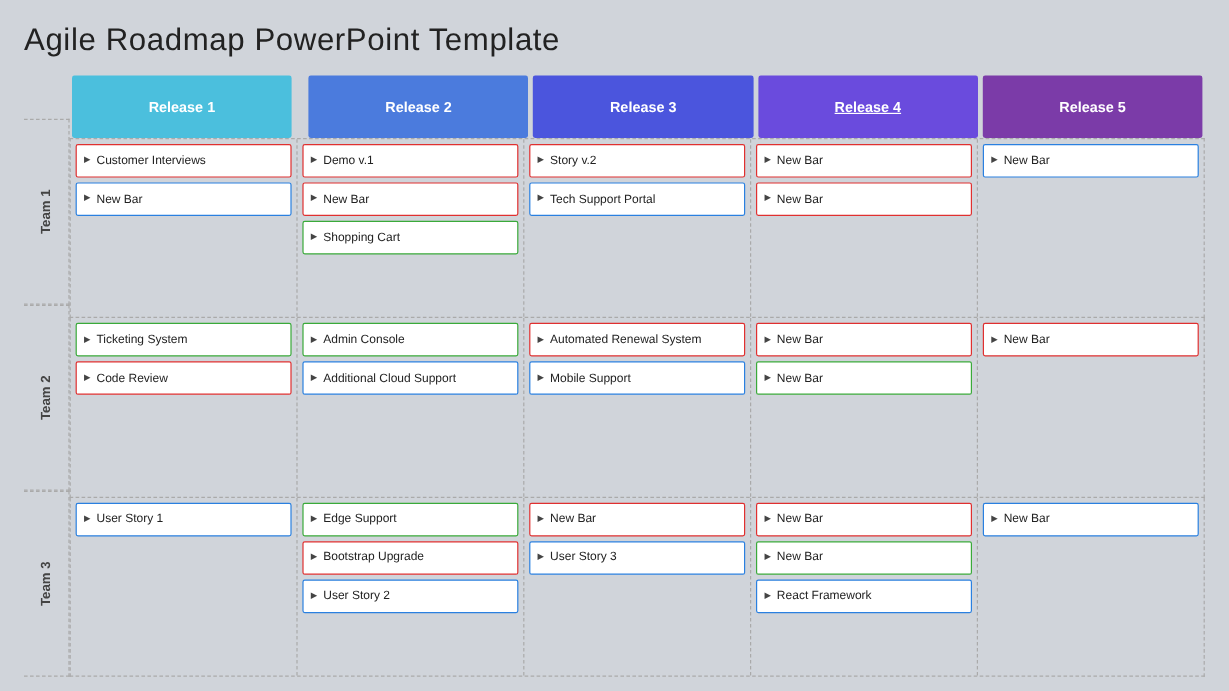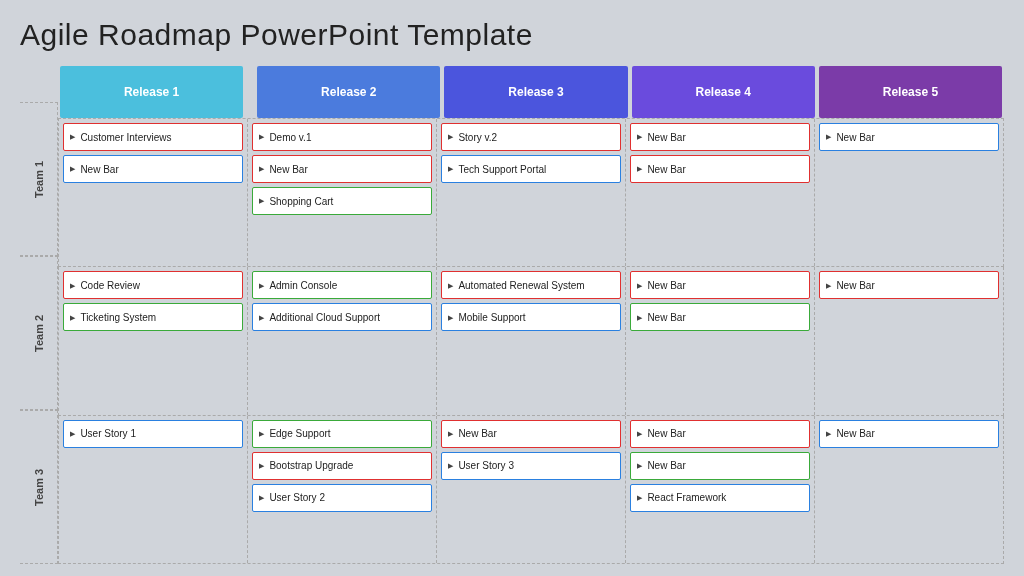--- a/index.html
+++ b/index.html
@@ -7,21 +7,21 @@
       background: #d0d4da;
       font-family: 'Segoe UI', Arial, sans-serif;
       width: 1024px;
       height: 576px;
       overflow: hidden;
       display: flex;
       flex-direction: column;
       padding: 18px 20px 12px 20px;
     }
     .page-title {
-      font-size: 30px;
+      font-size: 26px;
       font-weight: 300;
       color: #222;
       margin-bottom: 14px;
       letter-spacing: 0.5px;
     }
     .grid-container {
       display: flex;
       flex: 1;
       gap: 0;
     }
@@ -62,21 +62,21 @@
       justify-content: center;
       font-size: 12px;
       font-weight: 700;
       color: #fff;
       margin: 0 2px;
       border-radius: 2px;
     }
     .col-header.release1 { background: #4bbfdd; }
     .col-header.release2 { background: #4b7bdd; margin-left: 12px; }
     .col-header.release3 { background: #4b55dd; }
-    .col-header.release4 { background: #6a4bdd; }
+    .col-header.release4 { background: #6a4bdd; text-decoration: underline; }
     .col-header.release5 { background: #7b3ba8; }
 
     .rows-container {
       display: flex;
       flex-direction: column;
       flex: 1;
     }
     .team-row {
       display: flex;
       flex: 1;
@@ -156,22 +156,22 @@
           <div class="cell">
             <div class="card red">New Bar</div>
             <div class="card red">New Bar</div>
           </div>
           <div class="cell">
             <div class="card blue">New Bar</div>
           </div>
         </div>
         <div class="team-row">
           <div class="cell">
+            <div class="card green">Ticketing System</div>
             <div class="card red">Code Review</div>
-            <div class="card green">Ticketing System</div>
           </div>
           <div class="cell">
             <div class="card green">Admin Console</div>
             <div class="card blue">Additional Cloud Support</div>
           </div>
           <div class="cell">
             <div class="card red">Automated Renewal System</div>
             <div class="card blue">Mobile Support</div>
           </div>
           <div class="cell">

